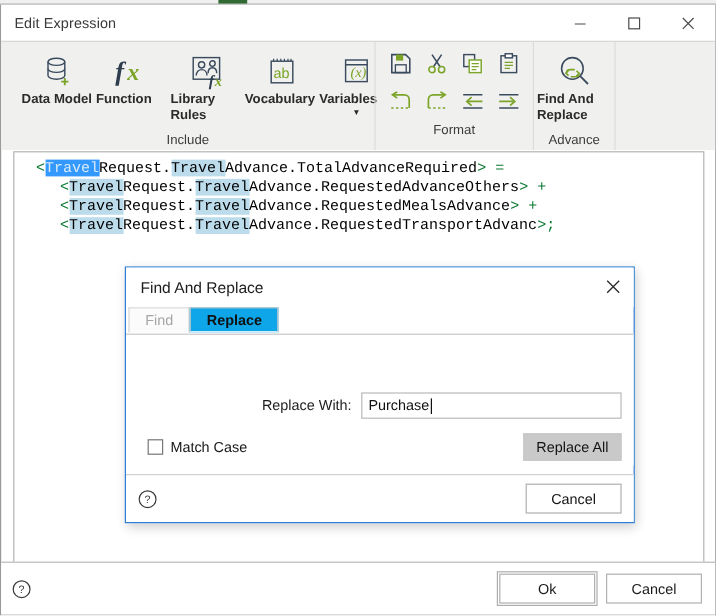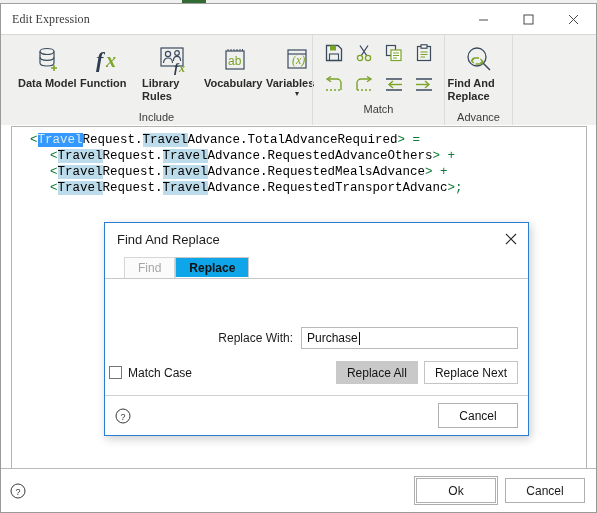--- a/index.html
+++ b/index.html
@@ -53,21 +53,20 @@
     height: 30px;
     background: #ffffff;
     display: flex;
     align-items: center;
   }
   .title-text {
     margin-left: 11px;
     font-size: 12px;
     color: #3a3a3a;
     letter-spacing: 0.1px;
-    font-family: Liberation Serif, serif;
   }
   .win-buttons {
     position: absolute;
     right: 0; top: 0;
     display: flex;
     height: 30px;
   }
   .win-btn {
     width: 45px; height: 30px;
     display: flex;
@@ -243,23 +242,23 @@
   .dlg-close {
     position: absolute;
     right: 4px; top: 4px;
     width: 26px; height: 24px;
     display: flex; align-items: center; justify-content: center;
     color: #2a2a2a;
   }
 
   .tabs {
     display: flex;
-    align-items: center;
+    align-items: flex-start;
     height: 22px;
-    padding-left: 19px;
+    padding-left: 2px;
     box-sizing: border-box;
   }
   .tab {
     height: 21px;
     padding: 0 13px;
     font-size: 12px;
     display: flex;
     align-items: center;
     box-sizing: border-box;
     cursor: default;
@@ -327,21 +326,21 @@
     background: #111;
     margin-left: 1px;
   }
 
   .opts-row {
     position: absolute;
     left: 0; top: 82px;
     width: 100%;
     display: flex;
     align-items: center;
-    padding: 0 10px 0 4px;
+    padding: 0 10px 0 18px;
     box-sizing: border-box;
   }
   .checkbox {
     width: 13px; height: 13px;
     border: 1px solid #767676;
     background: #fff;
     box-sizing: border-box;
     margin-right: 6px;
   }
   .check-label { font-size: 12px; color: #161616; }
@@ -545,21 +544,21 @@
             </svg>
           </div>
           <div class="small-btn">
             <svg width="20" height="18" viewBox="0 0 20 18">
               <path d="M2 3 H18 M2 14 H18" stroke="#3b4b5e" stroke-width="1.3"></path>
               <path d="M2 8.5 H14" stroke="#7ba428" stroke-width="1.4"></path>
               <path d="M11 5 L15 8.5 L11 12" fill="none" stroke="#7ba428" stroke-width="1.4"></path>
             </svg>
           </div>
         </div>
-        <div class="group-label">Match</div>
+        <div class="group-label">Format</div>
       </div>
 
       <div class="ribbon-group" style="width:68px;">
         <div class="group-items" style="justify-content:center;">
           <div class="big-btn">
             <span class="glyph">
               <svg width="32" height="30" viewBox="0 0 32 30">
                 <circle cx="14" cy="12" r="9" fill="none" stroke="#3b4b5e" stroke-width="1.3"></circle>
                 <path d="M20.5 18.5 L27 25" stroke="#3b4b5e" stroke-width="1.5"></path>
                 <path d="M9 16 c0-2 1.6-3 3.4-3 h3.6" fill="none" stroke="#7ba428" stroke-width="1.3"></path>
@@ -616,21 +615,20 @@
             <span>Purchase</span>
               <span class="caret-bar"></span>
           </div>
         </div>
 
         <div class="opts-row">
           <span class="checkbox"></span>
           <span class="check-label">Match Case</span>
           <div class="opt-buttons">
             <div class="dbtn hover">Replace All</div>
-            <div class="dbtn">Replace Next</div>
           </div>
         </div>
       </div>
 
       <div class="dlg-footer">
         <span class="help-icon">
           <svg width="16" height="16" viewBox="0 0 16 16">
             <circle cx="8" cy="8" r="7" fill="none" stroke="#3a3a3a" stroke-width="1"></circle>
             <text x="8" y="11.5" text-anchor="middle" font-family="Liberation Sans, sans-serif" font-size="9" fill="#3a3a3a">?</text>
           </svg>

